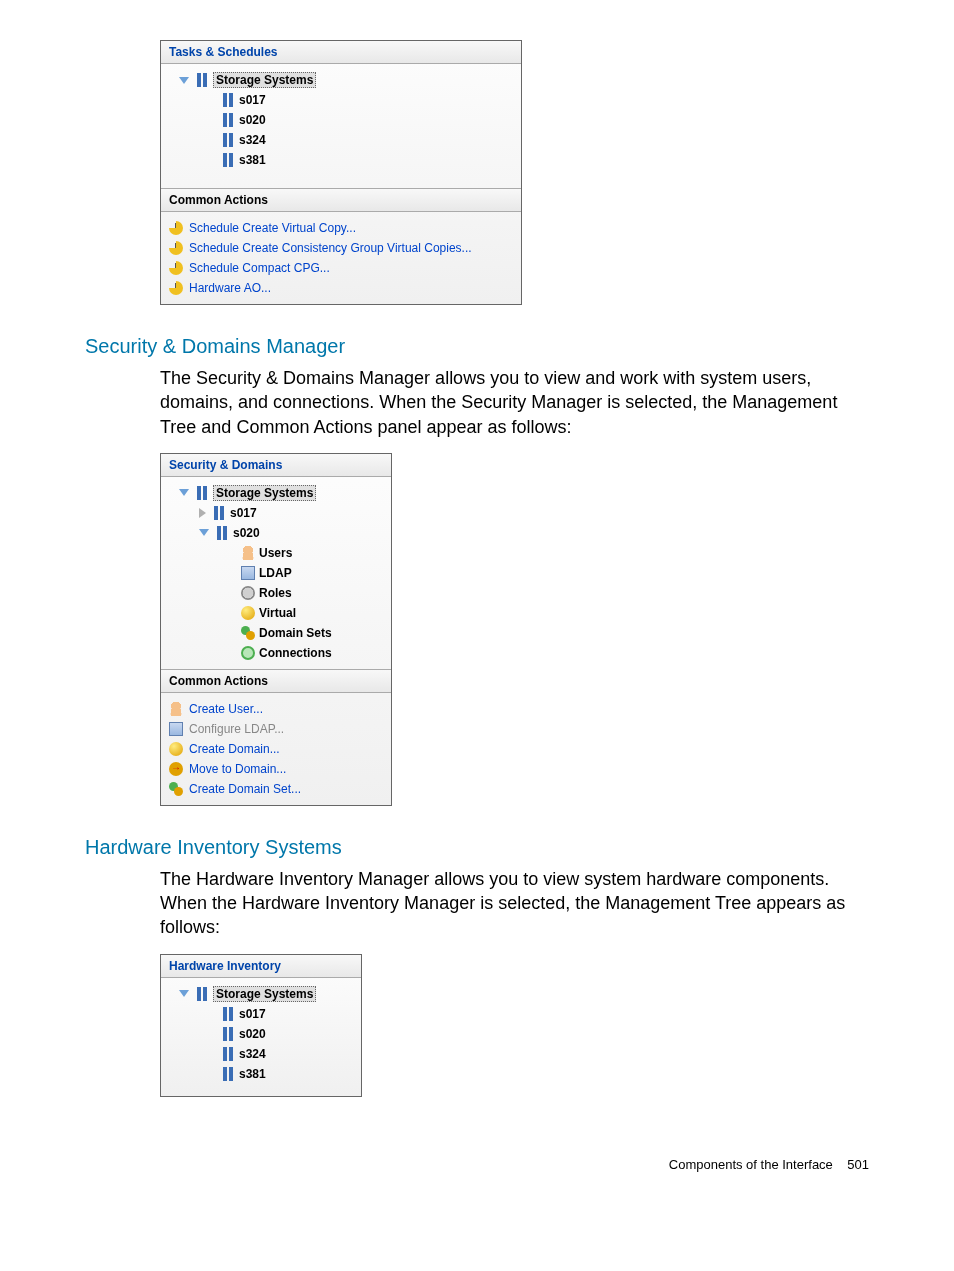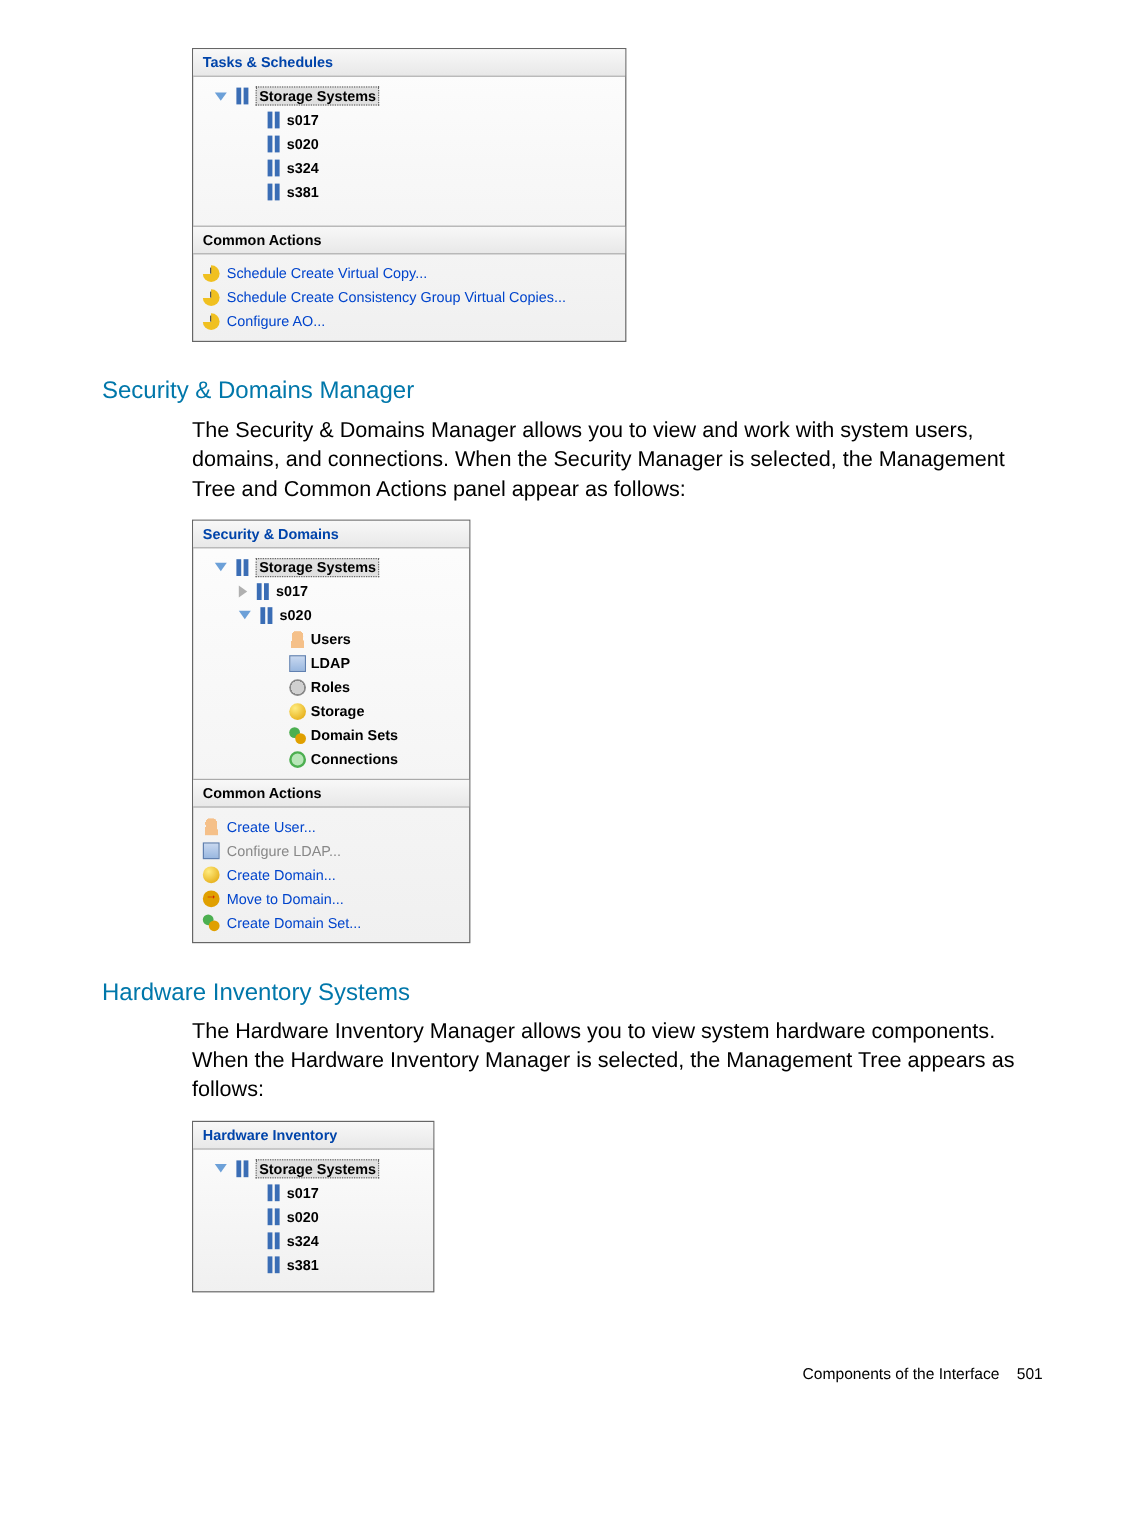--- a/index.html
+++ b/index.html
@@ -158,21 +158,25 @@
     <div class="action-row">
         <span class="icon-sched"></span>
         <span>Schedule Create Virtual Copy...</span>
       </div>
     <div class="action-row">
         <span class="icon-sched"></span>
         <span>Schedule Create Consistency Group Virtual Copies...</span>
       </div>
     <div class="action-row">
         <span class="icon-sched"></span>
-        <span>Configure AO...</span>
+        <span>Schedule Compact CPG...</span>
+      </div>
+    <div class="action-row">
+        <span class="icon-sched"></span>
+        <span>Hardware AO...</span>
       </div>
   </div>
 </div>
 
 <h2 class="section-title">Security &amp; Domains Manager</h2>
 <div class="body-text">The Security &amp; Domains Manager allows you to view and work with system users, domains, and connections. When the Security Manager is selected, the Management Tree and Common Actions panel appear as follows:</div>
 
 <div class="panel w2">
   <div class="panel-header">Security &amp; Domains</div>
   <div class="panel-body">
@@ -198,21 +202,21 @@
     <div class="tree-row indent3">
         <span class="icon-ldap"></span>
         <span>LDAP</span>
       </div>
     <div class="tree-row indent3">
         <span class="icon-roles"></span>
         <span>Roles</span>
       </div>
     <div class="tree-row indent3">
         <span class="icon-domain"></span>
-        <span>Storage</span>
+        <span>Virtual</span>
       </div>
     <div class="tree-row indent3">
         <span class="icon-domainset"></span>
         <span>Domain Sets</span>
       </div>
     <div class="tree-row indent3">
         <span class="icon-conn"></span>
         <span>Connections</span>
       </div>
   </div>

